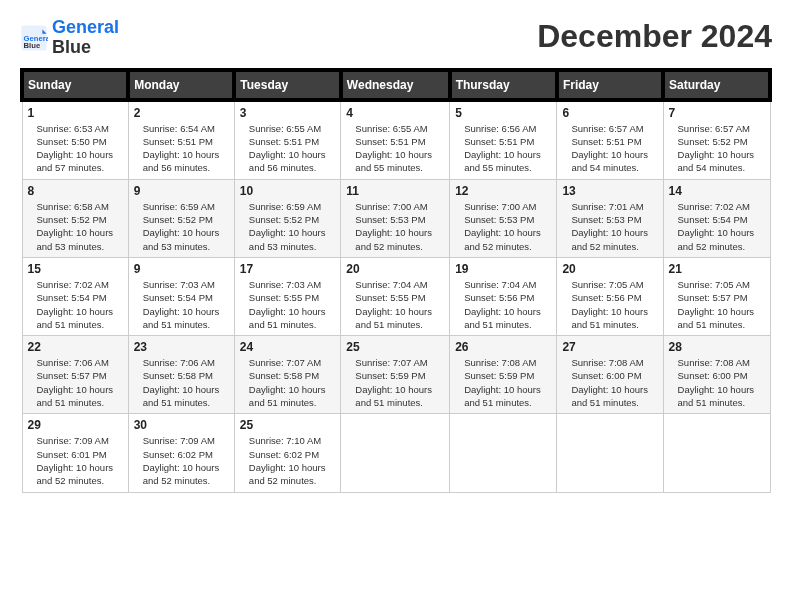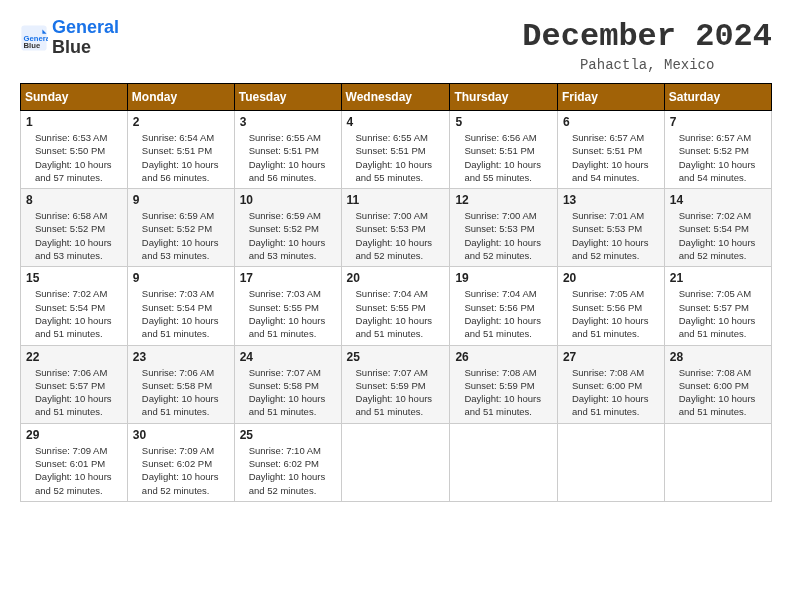--- a/index.html
+++ b/index.html
@@ -33,46 +33,45 @@
     }
     .logo-text span {
       color: #1a73e8;
     }
     .logo-icon {
       width: 28px;
       height: 28px;
       margin-right: 4px;
     }
     .title-area {
-      text-align: center;
-      font-family: Liberation Mono, monospace;
+      text-align: left;
     }
     .month-title {
       font-size: 32px;
       font-weight: bold;
       color: #333;
     }
     .location {
       font-size: 14px;
       color: #555;
       margin-top: 2px;
     }
     .calendar {
       width: 100%;
       border-collapse: collapse;
       font-size: 10.5px;
     }
     .calendar th {
-      background-color: #a16207;
+      background-color: #404040;
       color: #fff;
       padding: 6px 4px;
       text-align: left;
       font-size: 12px;
       font-weight: bold;
-      border: 1px solid #000000;
+      border: 4px solid #000000;
     }
     .calendar td {
       border: 1px solid #ccc;
       vertical-align: top;
       padding: 4px 5px;
       width: 113px;
       min-height: 80px;
       background: #fff;
     }
     .calendar tr:nth-child(even) td {
@@ -108,21 +107,20 @@
         <polygon points="32,8 38,14 32,14" fill="#1a73e8"></polygon>
       </svg>
       <div>
         <div class="logo-text">
           <span>General</span><br><span style="color:#333">Blue</span>
         </div>
       </div>
     </div>
     <div class="title-area">
       <div class="month-title">December 2024</div>
-      <div class="location">Pahactla, Mexico</div>
     </div>
   </div>
 
   <table class="calendar">
     <thead>
       <tr>
         <th>Sunday</th>
         <th>Monday</th>
         <th>Tuesday</th>
         <th>Wednesday</th>

